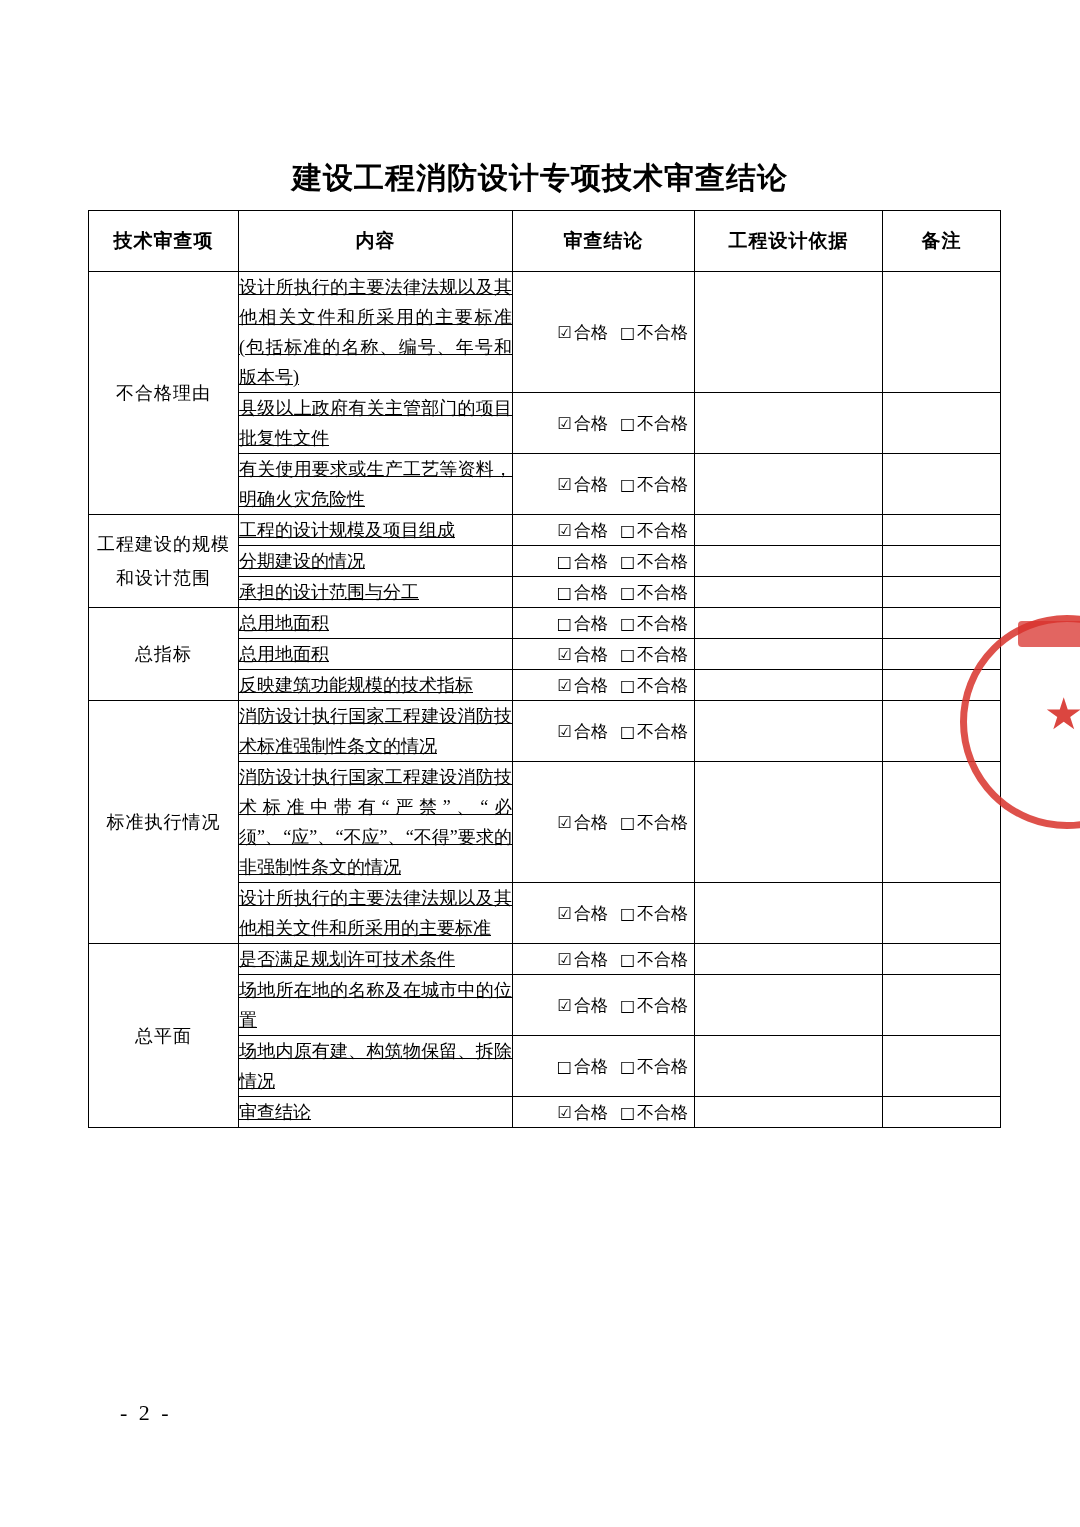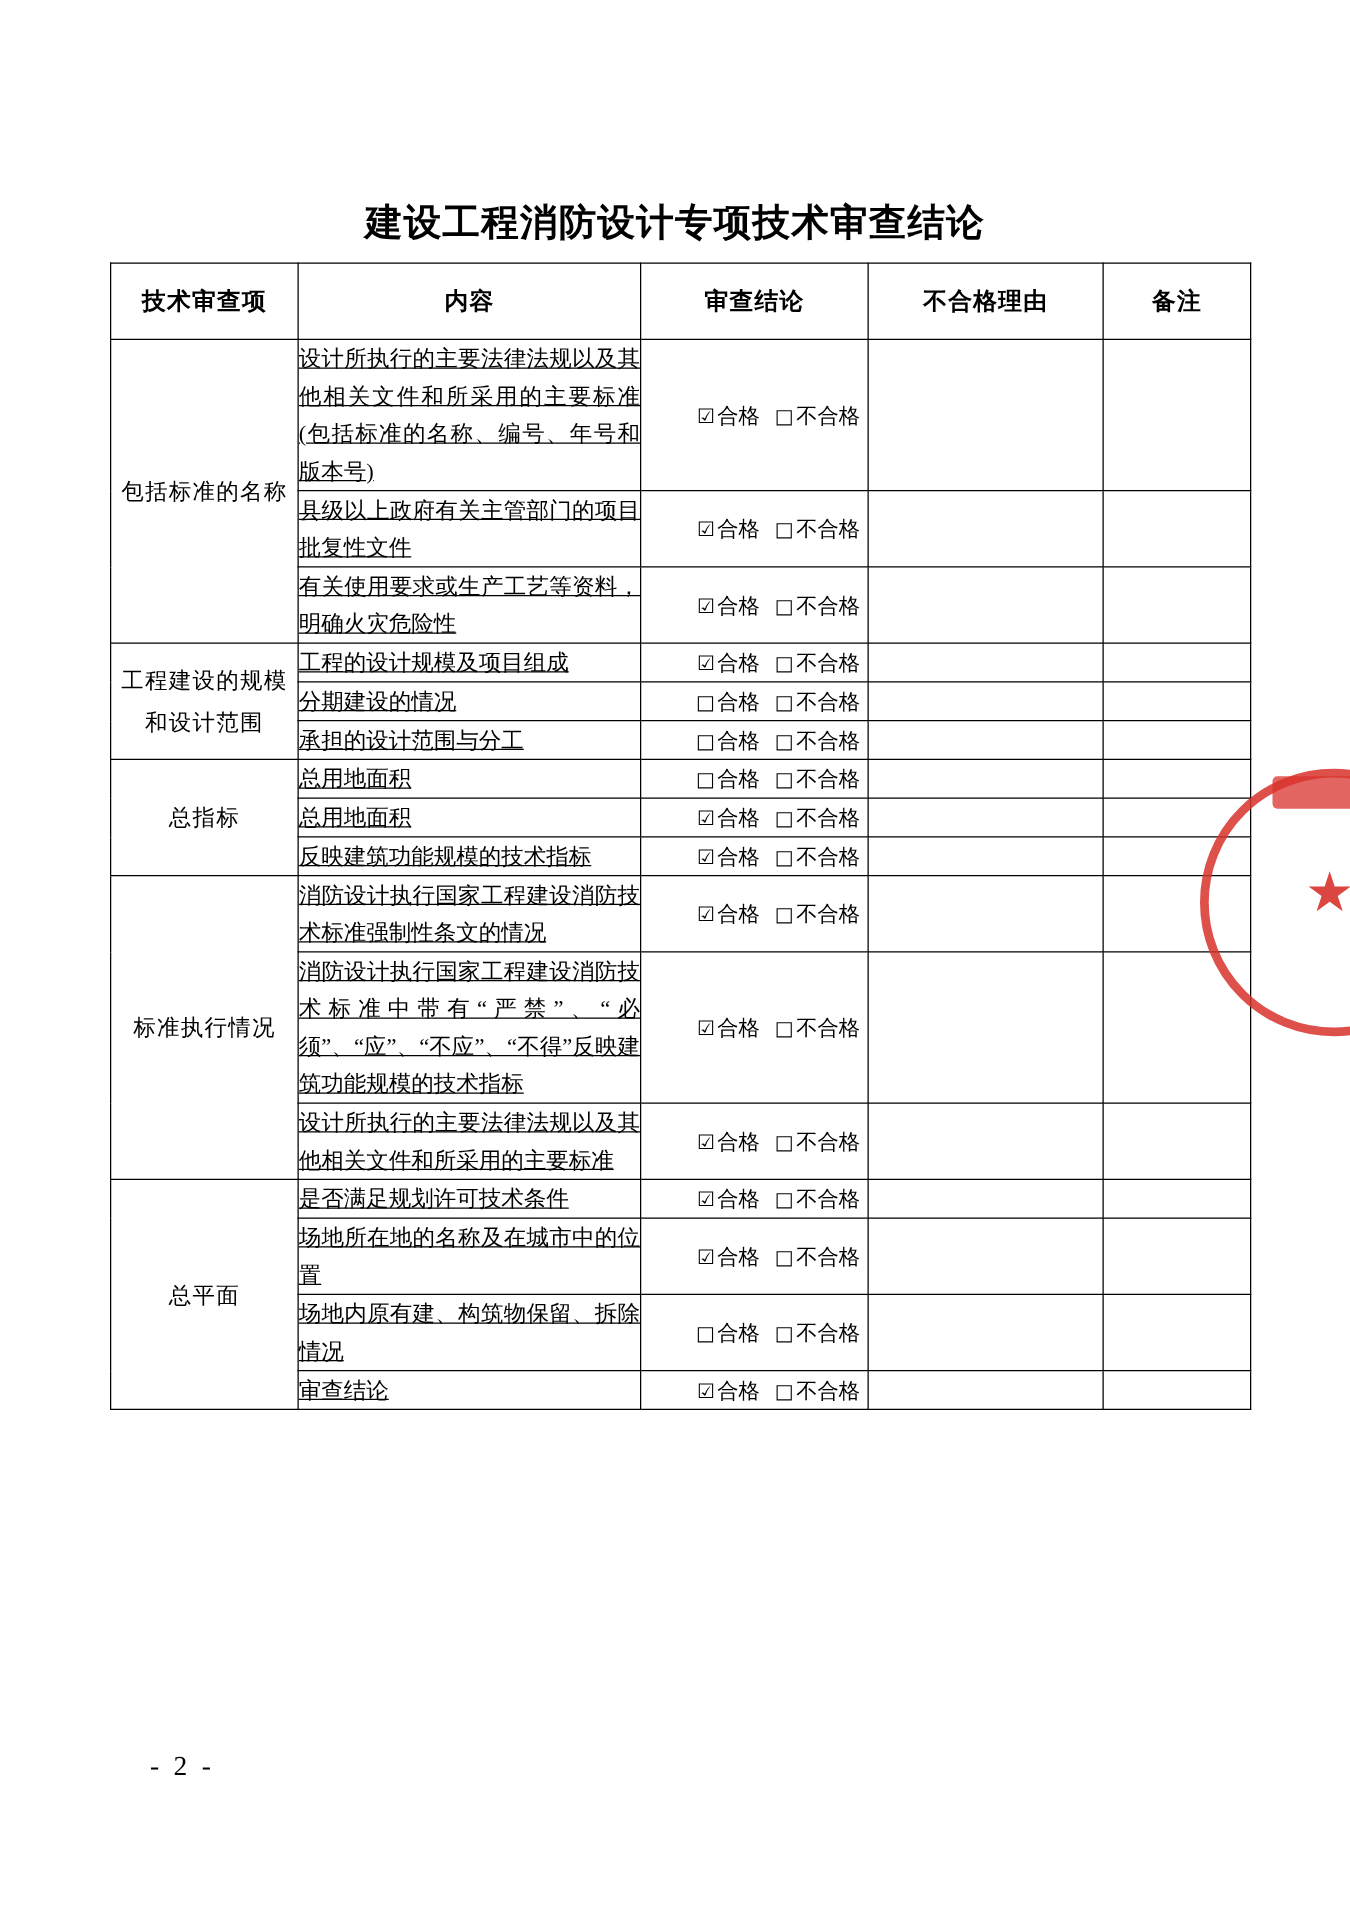--- a/index.html
+++ b/index.html
@@ -143,27 +143,27 @@
       <col style="width:274px">
       <col style="width:182px">
       <col style="width:188px">
       <col style="width:118px">
     </colgroup>
     <thead>
       <tr>
         <th class="hdr">技术审查项</th>
         <th class="hdr">内容</th>
         <th class="hdr">审查结论</th>
-        <th class="hdr">不合格理由</th>
+        <th class="hdr">工程设计依据</th>
         <th class="hdr">备注</th>
       </tr>
     </thead>
     <tbody>
         <tr>
-          <td class="cat" rowspan="3">包括标准的名称</td>
+          <td class="cat" rowspan="3">不合格理由</td>
           <td class="content">设计所执行的主要法律法规以及其他相关文件和所采用的主要标准(包括标准的名称、编号、年号和版本号)</td>
           <td class="concl"><span class="opt"><span class="box">☑</span><span>合格</span></span><span class="opt"><span class="box">□</span><span>不合格</span></span></td>
           <td class="blank"></td>
           <td class="blank"></td>
         </tr>
         <tr>
           <td class="content">县级以上政府有关主管部门的项目批复性文件</td>
           <td class="concl"><span class="opt"><span class="box">☑</span><span>合格</span></span><span class="opt"><span class="box">□</span><span>不合格</span></span></td>
           <td class="blank"></td>
           <td class="blank"></td>
@@ -213,21 +213,21 @@
           <td class="blank"></td>
         </tr>
         <tr>
           <td class="cat" rowspan="3">标准执行情况</td>
           <td class="content">消防设计执行国家工程建设消防技术标准强制性条文的情况</td>
           <td class="concl"><span class="opt"><span class="box">☑</span><span>合格</span></span><span class="opt"><span class="box">□</span><span>不合格</span></span></td>
           <td class="blank"></td>
           <td class="blank"></td>
         </tr>
         <tr>
-          <td class="content">消防设计执行国家工程建设消防技术标准中带有“严禁”、“必须”、“应”、“不应”、“不得”反映建筑功能规模的技术指标</td>
+          <td class="content">消防设计执行国家工程建设消防技术标准中带有“严禁”、“必须”、“应”、“不应”、“不得”要求的非强制性条文的情况</td>
           <td class="concl"><span class="opt"><span class="box">☑</span><span>合格</span></span><span class="opt"><span class="box">□</span><span>不合格</span></span></td>
           <td class="blank"></td>
           <td class="blank"></td>
         </tr>
         <tr>
           <td class="content">设计所执行的主要法律法规以及其他相关文件和所采用的主要标准</td>
           <td class="concl"><span class="opt"><span class="box">☑</span><span>合格</span></span><span class="opt"><span class="box">□</span><span>不合格</span></span></td>
           <td class="blank"></td>
           <td class="blank"></td>
         </tr>

